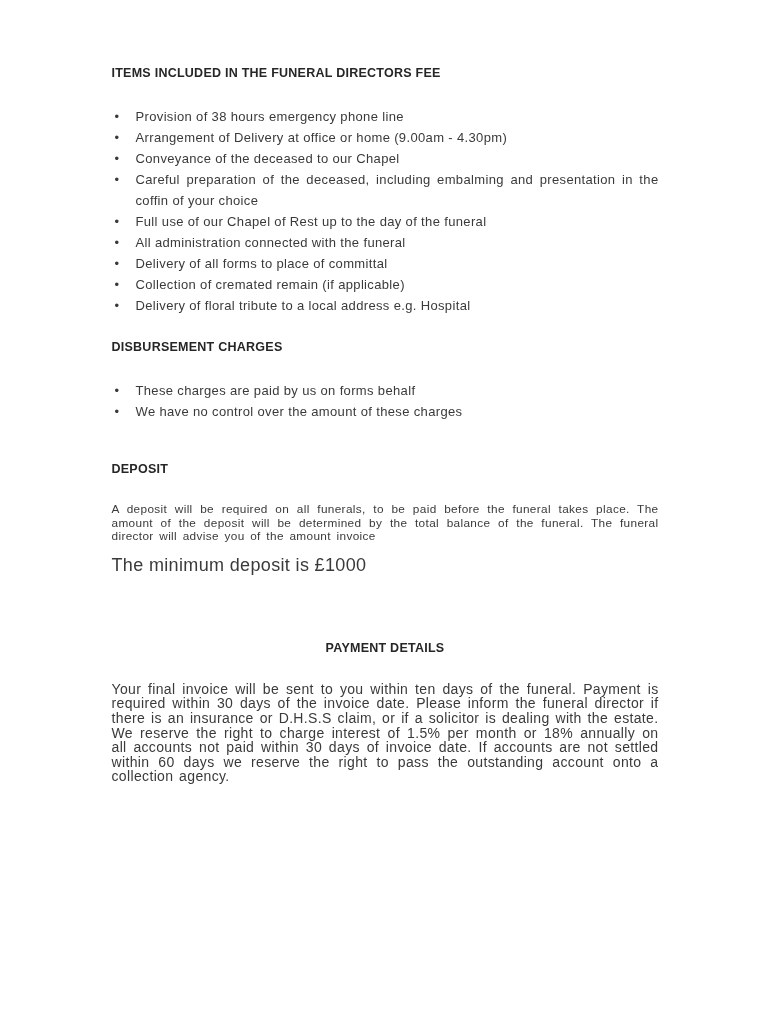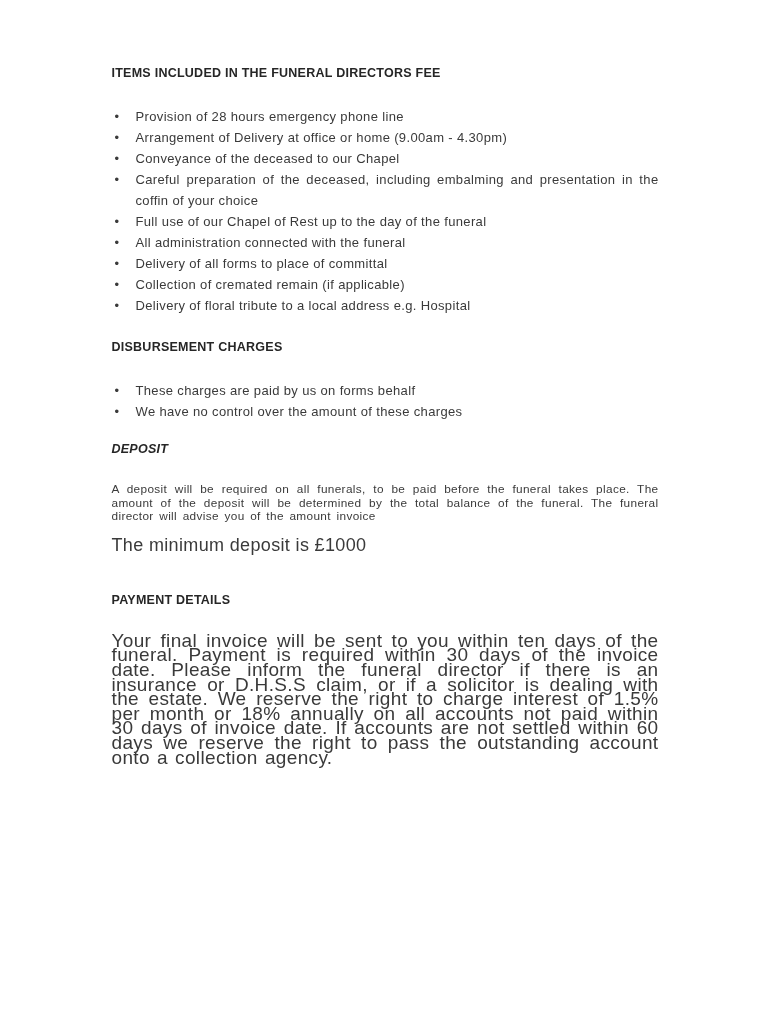--- a/index.html
+++ b/index.html
@@ -47,31 +47,31 @@
   .bullet-text {
     flex: 1;
     text-align: justify;
   }
   .plain-line {
     font-size: 13px;
     line-height: 21px;
     margin: 0;
   }
   .section-gap-lg { margin-top: 24px; }
-  .section-gap-md { margin-top: 20px; font-style: italic; }
-  .section-gap-xl { margin-top: 40px; }
+  .section-gap-md { margin-top: 40px; }
+  .section-gap-xl { margin-top: 68px; text-align: center; }
   .para-small {
     font-size: 11.8px;
     line-height: 13.6px;
     text-align: justify;
     margin: 27px 0 0 0;
     word-spacing: 2px;
   }
   .para-body {
-    font-size: 19px;
+    font-size: 14px;
     line-height: 14.6px;
     text-align: justify;
     margin: 27px 0 0 0;
     word-spacing: 1.5px;
   }
   .min-deposit {
     font-size: 18px;
     line-height: 15px;
     margin: 14px 0 0 0;
   }
@@ -79,21 +79,21 @@
 </head>
 <body>
 
 <div class="page">
 
   <h2 class="heading">ITEMS INCLUDED IN THE FUNERAL DIRECTORS FEE</h2>
 
   <ul class="bullet-list">
     <li class="bullet-item">
       <span class="bullet-marker">•</span>
-      <span class="bullet-text">Provision of 28 hours emergency phone line</span>
+      <span class="bullet-text">Provision of 38 hours emergency phone line</span>
     </li>
     <li class="bullet-item">
       <span class="bullet-marker">•</span>
       <span class="bullet-text">Arrangement of Delivery at office or home (9.00am - 4.30pm)</span>
     </li>
     <li class="bullet-item">
       <span class="bullet-marker">•</span>
       <span class="bullet-text">Conveyance of the deceased to our Chapel</span>
     </li>
     <li class="bullet-item">

